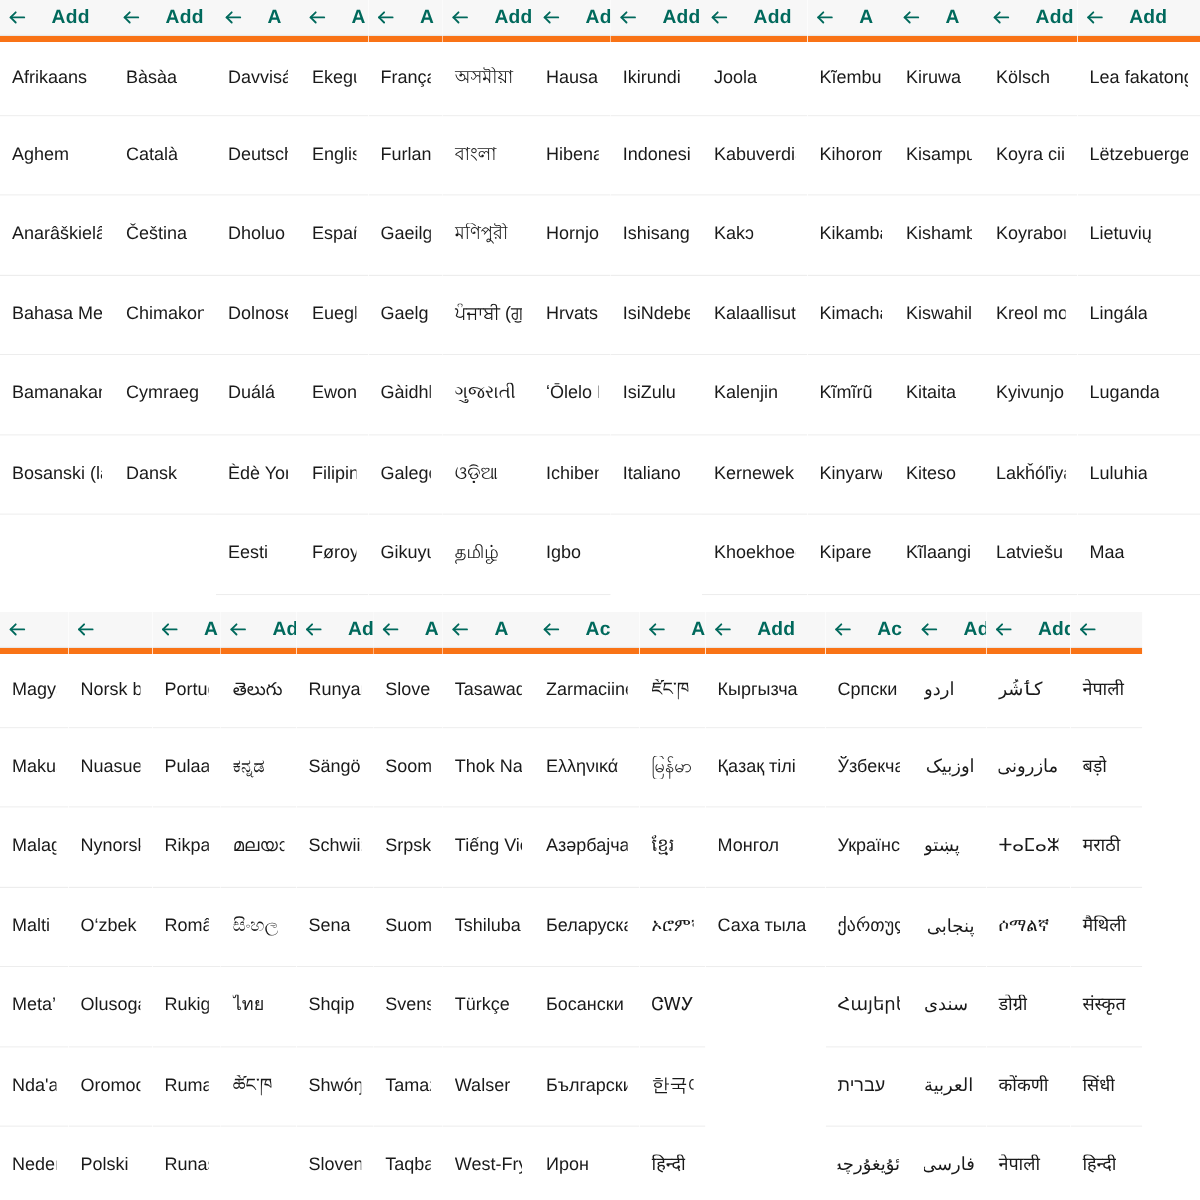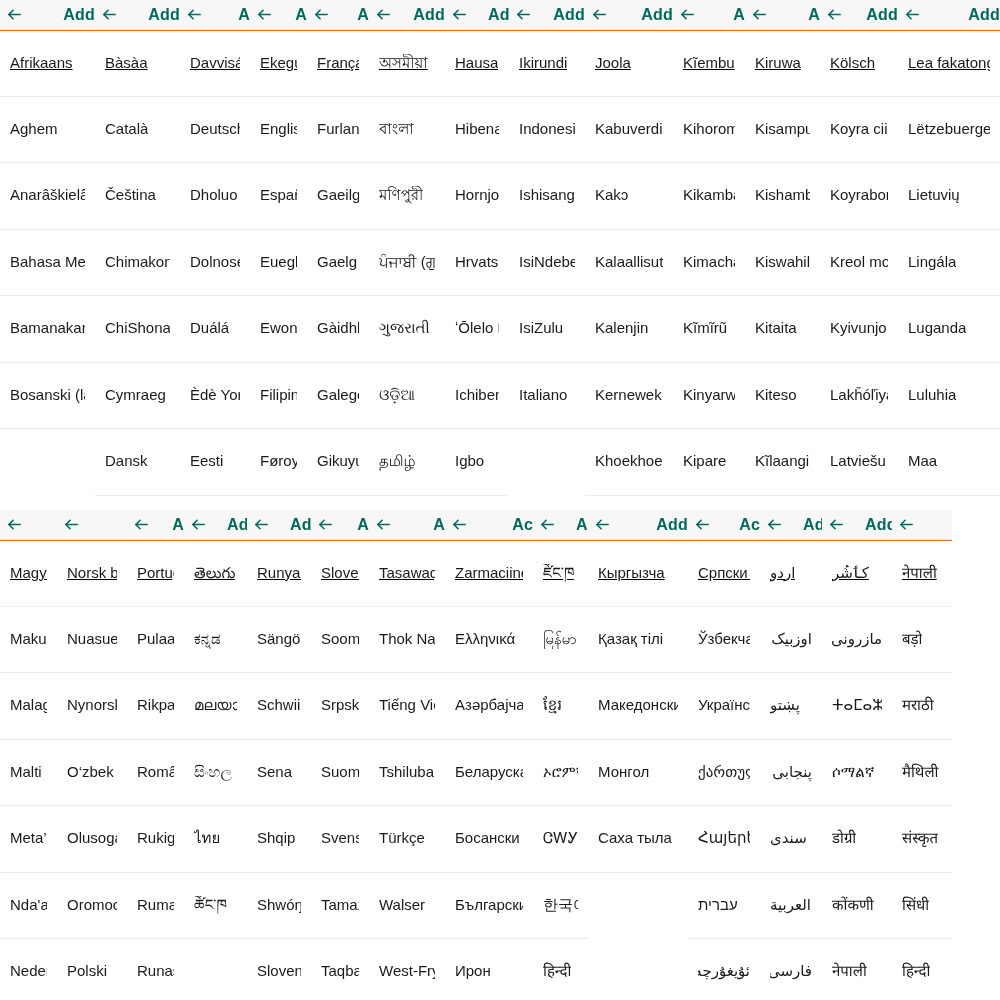--- a/index.html
+++ b/index.html
@@ -2,21 +2,21 @@
 <html><head>
 <meta charset="utf-8">
 <style>
   html,body{margin:0;padding:0;}
   body{
     width:1000px;height:1000px;
     background:#ffffff;
     font-family:"Liberation Sans","DejaVu Sans",sans-serif;
     overflow:hidden;
   }
-  .screen{width:1000px;height:1000px;position:relative;text-align:right;}
+  .screen{width:1000px;height:1000px;position:relative;}
 
   
   .band{display:flex;width:1000px;overflow:hidden;align-items:flex-start;}
   .band-top{height:510px;}
   .band-bottom{height:490px;}
 
   
   .strip{
     flex:0 0 auto;
     height:100%;
@@ -69,21 +69,21 @@
     background:#fff;
     overflow:hidden;
   }
   .row-label{
     font-size:15px;
     color:#1a1a1a;
     white-space:nowrap;
     overflow:hidden;
     line-height:1.25;
   }
-  .row.first{border-top:1px solid #f97316;text-decoration:underline;}
+  .row.first{border-top:5px solid #f97316;}
   .rtl{direction:rtl;}
 </style>
 </head>
 <body>
 
 <div class="screen">
 
   <div class="band band-top" id="band-top">
       <div class="strip" style="width: 95px;">
         <div class="toolbar">
@@ -133,23 +133,20 @@
           <div class="row">
             <span class="row-label">Català</span>
           </div>
           <div class="row">
             <span class="row-label">Čeština</span>
           </div>
           <div class="row">
             <span class="row-label">Chimakonde</span>
           </div>
           <div class="row">
-            <span class="row-label">ChiShona</span>
-          </div>
-          <div class="row">
             <span class="row-label">Cymraeg</span>
           </div>
           <div class="row">
             <span class="row-label">Dansk</span>
           </div>
         </div>
       </div>
       <div class="strip" style="width: 70px;">
         <div class="toolbar">
           <span class="back-icon">
@@ -835,23 +832,20 @@
             </svg>
           </span>
           <span class="tb-title">Add</span>
         </div>
         <div class="list">
           <div class="row first">
             <span class="row-label">Кыргызча</span>
           </div>
           <div class="row">
             <span class="row-label">Қазақ тілі</span>
-          </div>
-          <div class="row">
-            <span class="row-label">Македонски</span>
           </div>
           <div class="row">
             <span class="row-label">Монгол</span>
           </div>
           <div class="row">
             <span class="row-label">Саха тыла</span>
           </div>
         </div>
       </div>
       <div class="strip" style="width: 72px;">

